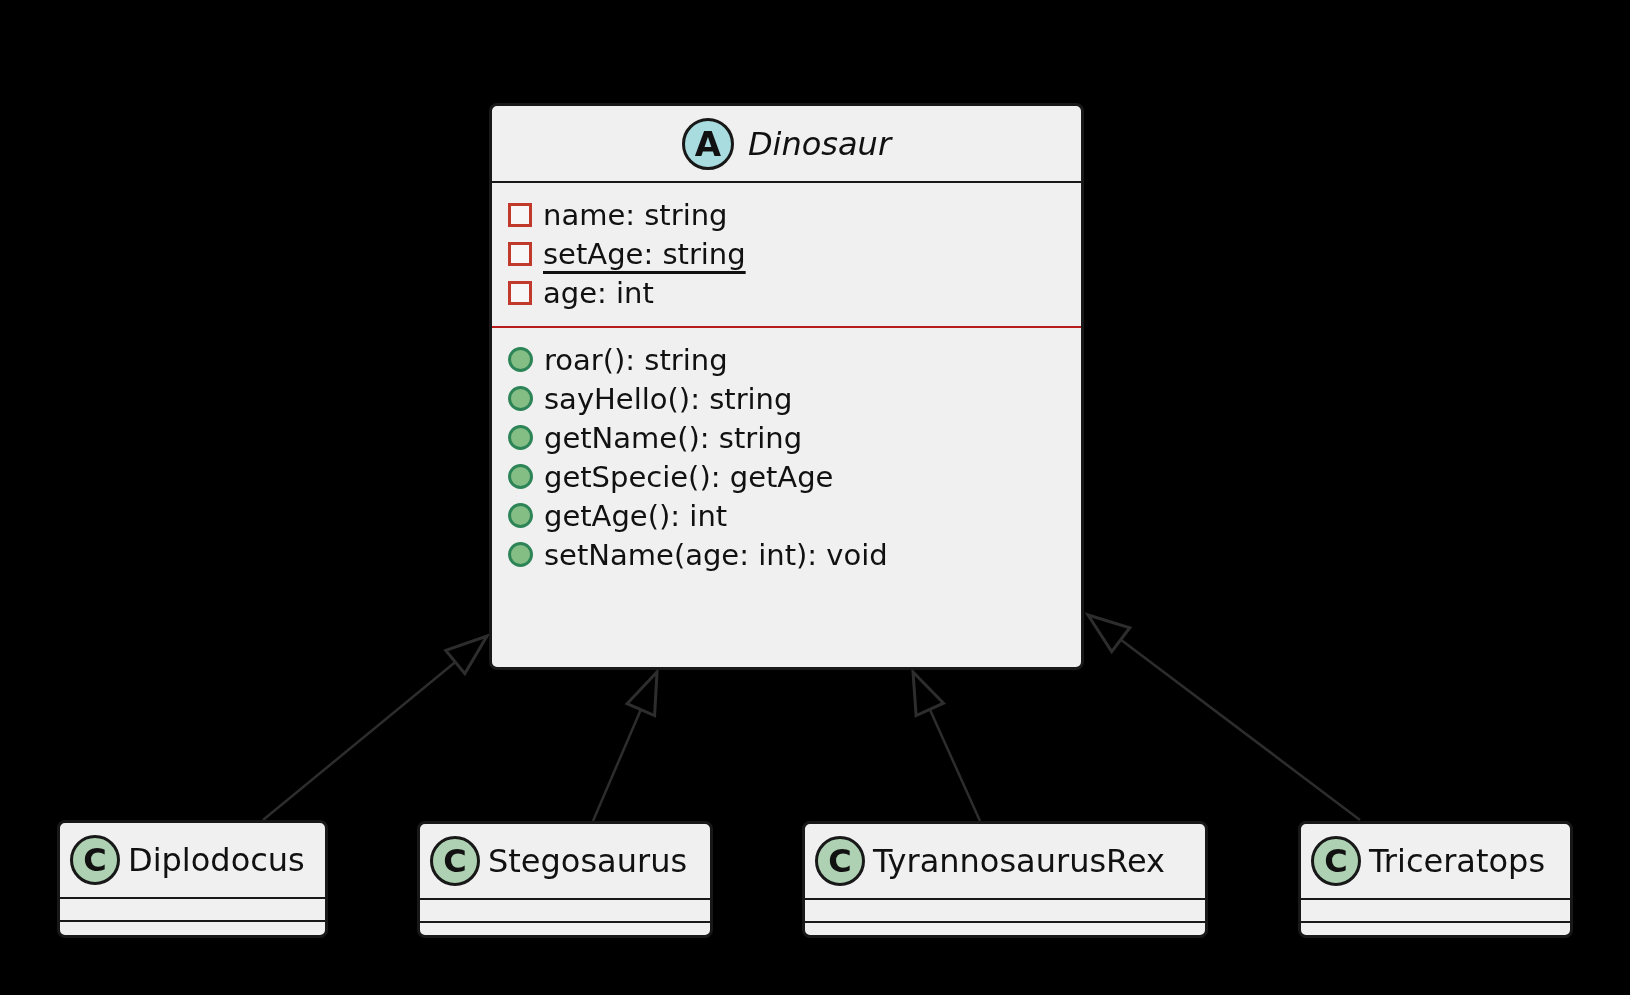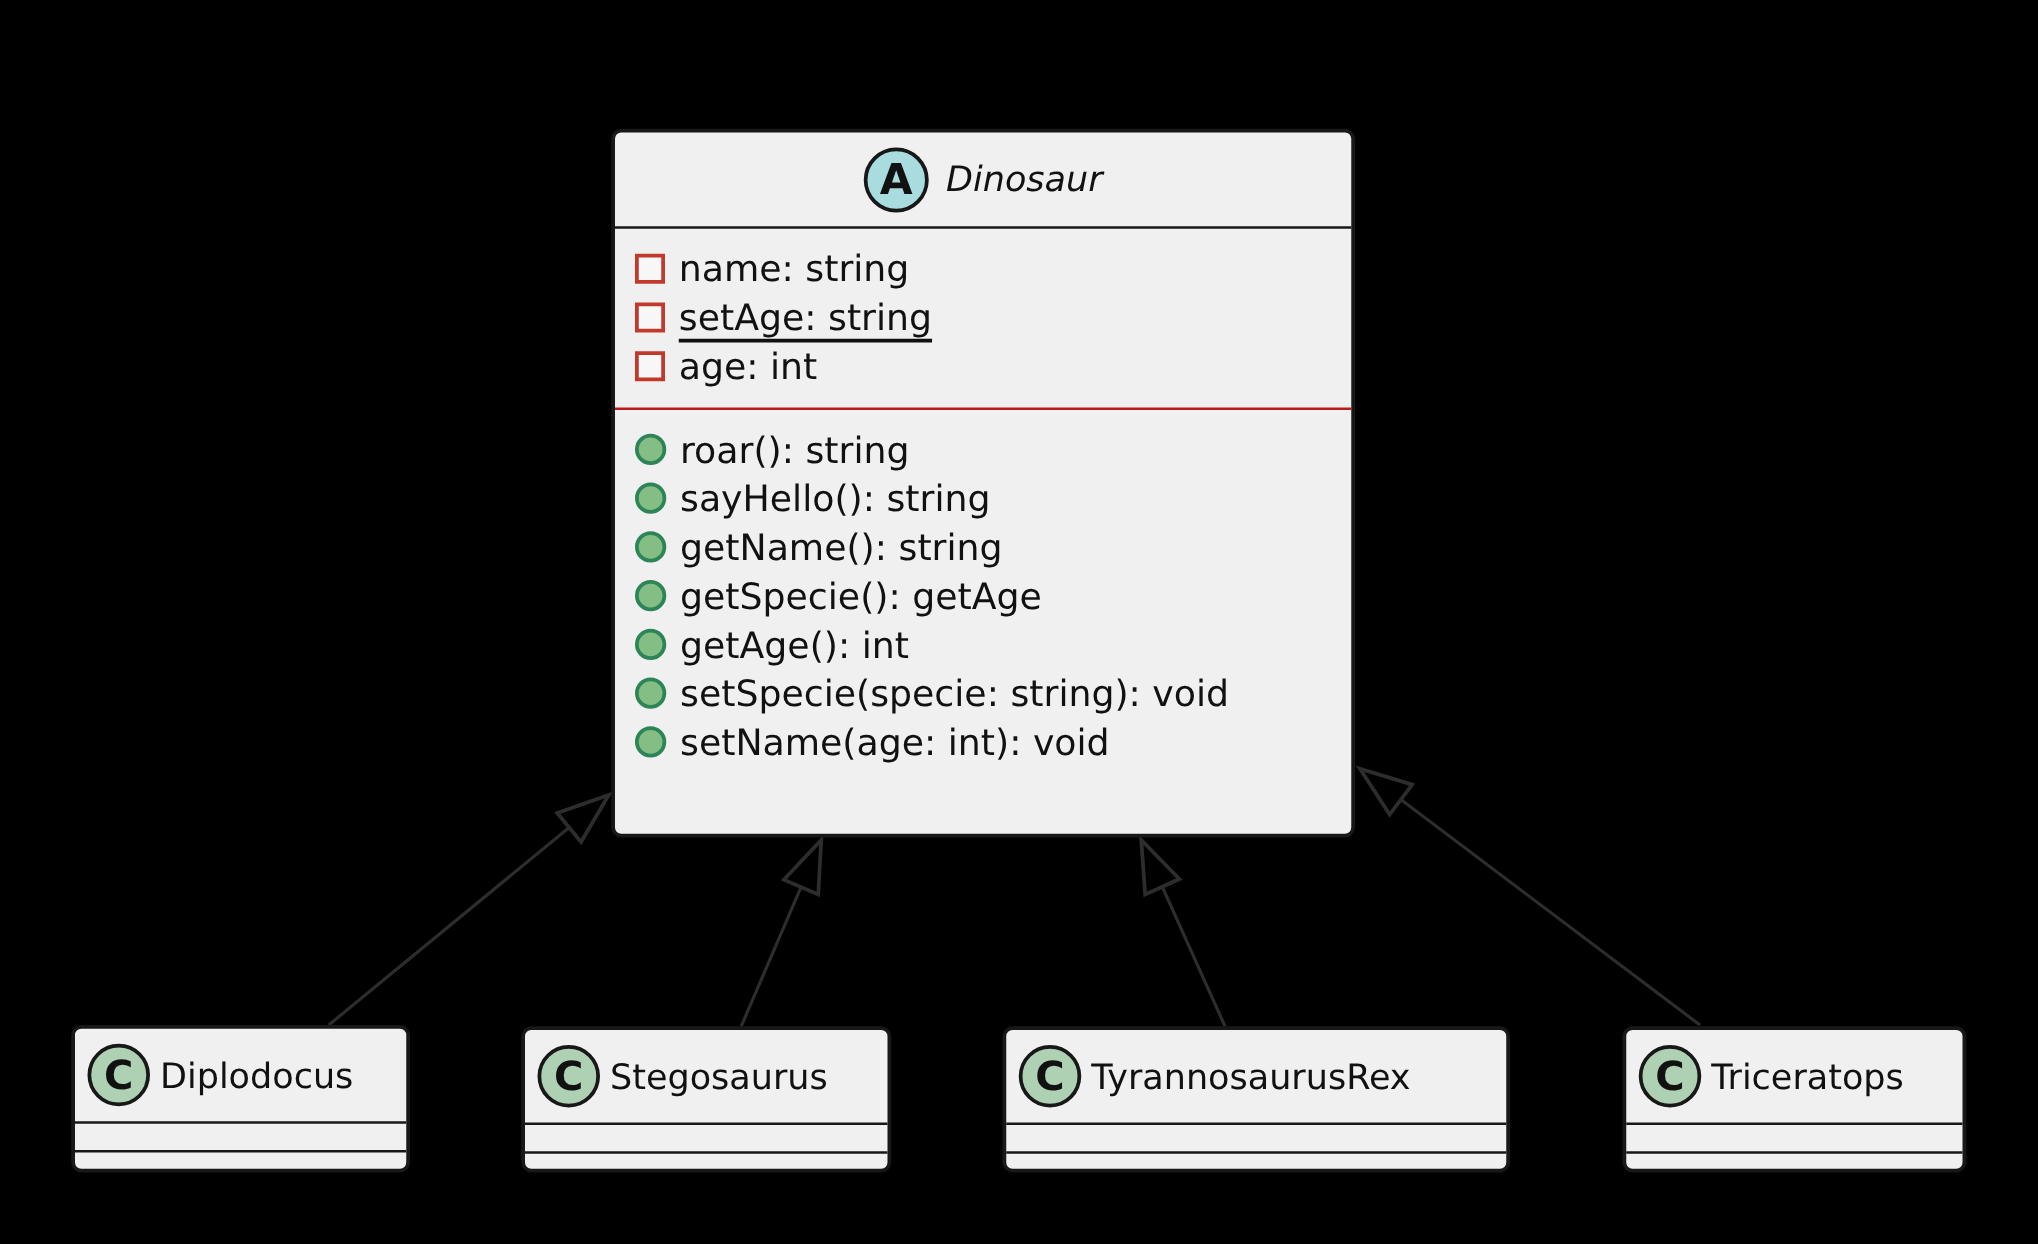--- a/index.html
+++ b/index.html
@@ -66,21 +66,21 @@
     width: 52px; height: 52px;
     background: #a9dcdf;
     font-size: 34px;
   }
   .spot-c {
     width: 50px; height: 50px;
     background: #add1b2;
     font-size: 32px;
   }
   .class-title {
-    font-size: 28px;
+    font-size: 32px;
     white-space: nowrap;
   }
   .abstract-title {
     font-style: italic;
   }
   .compartment {
     box-sizing: border-box;
   }
   .compartment.fields {
     border-bottom: 2px solid #b91c1c;
@@ -184,24 +184,20 @@
       <div class="member">
         <span class="icon-circle"></span>
         <span class="member-label">getSpecie(): getAge</span>
       </div>
       <div class="member">
         <span class="icon-circle"></span>
         <span class="member-label">getAge(): int</span>
       </div>
       <div class="member">
         <span class="icon-circle"></span>
-        <span class="member-label">setSpecie(specie: string): void</span>
-      </div>
-      <div class="member">
-        <span class="icon-circle"></span>
         <span class="member-label">setName(age: int): void</span>
       </div>
     </div>
   </div>
 
   <div class="class-box" id="box-diplodocus">
     <div class="class-header leftward">
       <span class="spot spot-c">C</span>
       <span class="class-title">Diplodocus</span>
     </div>

